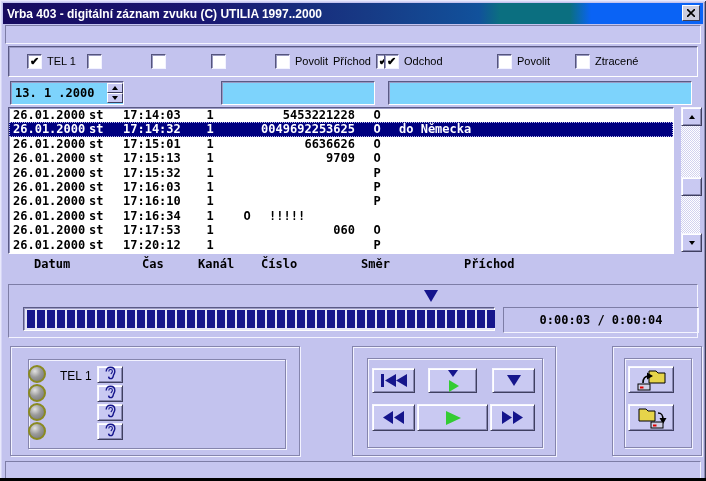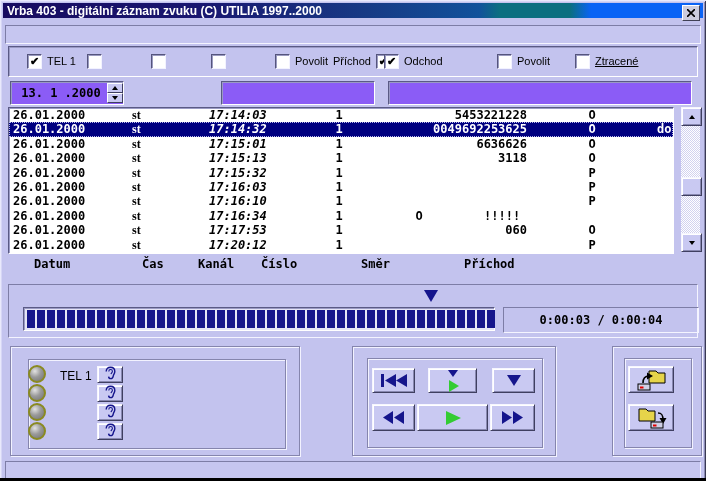--- a/index.html
+++ b/index.html
@@ -15,58 +15,58 @@
   .sunken2{border:1px solid;border-color:#5a5a85 #ffffff #ffffff #5a5a85;
            box-shadow:inset 1px 1px 0 #9a9ac4;}
   .groove{border:1px solid #8585ad;box-shadow:1px 1px 0 #f2f2ff, inset 1px 1px 0 #f2f2ff;}
   .btn3d{
     background:#c9c9f2;border:1px solid;border-color:#f6f6ff #3f3f60 #3f3f60 #f6f6ff;
     box-shadow:inset 1px 1px 0 #ffffff, inset -1px -1px 0 #8888b0;
     display:flex;align-items:center;justify-content:center;cursor:pointer;padding:0;
   }
   
   .titlebar{
-    position:absolute;left:3px;top:3px;width:700px;height:15px;
+    position:absolute;left:3px;top:3px;width:700px;height:21px;
     background:linear-gradient(90deg,#170b60 0%,#191670 28%,#173a85 52%,#11519b 68%,
                #0b6f80 71%,#0b6f80 81%,#0a63f5 84%,#0a63f5 100%);
     display:flex;align-items:center;
   }
   .titlebar .ttext{color:#fff;font-weight:bold;font-size:12px;padding-left:4px;
     letter-spacing:0;white-space:nowrap;}
   .closebtn{position:absolute;right:3px;top:2px;width:16px;height:14px;
     background:#ccccdd;border:1px solid;border-color:#fff #404055 #404055 #fff;
     display:flex;align-items:center;justify-content:center;}
   
   .strip{position:absolute;background:#c6c6f0;}
   .filterpanel{position:absolute;left:8px;top:46px;width:688px;height:29px;}
   .cbitem{position:absolute;top:7px;display:flex;align-items:center;gap:5px;height:14px;}
   .cbbox{width:13px;height:13px;background:#fff;flex:0 0 13px;
     border:1px solid;border-color:#55557d #f2f2ff #f2f2ff #55557d;
     box-shadow:inset 1px 1px 0 #9a9ac0;
     display:flex;align-items:center;justify-content:center;
     font-size:11px;font-weight:bold;line-height:10px;color:#000;}
   
-  .field{position:absolute;top:81px;height:22px;background:#8b5cf6;display:flex;align-items:center;text-align:center;}
+  .field{position:absolute;top:81px;height:22px;background:#7dd3fc;display:flex;align-items:center;}
   .field .ftext{flex:1;overflow:hidden;white-space:pre;padding-left:4px;
     font-family:"DejaVu Sans Mono",monospace;font-size:12px;font-weight:bold;}
   .spin{width:16px;height:20px;display:flex;flex-direction:column;flex:0 0 16px;}
   .spinbtn{flex:1;background:#c9c9f2;border:1px solid;border-color:#fff #3f3f60 #3f3f60 #fff;
     display:flex;align-items:center;justify-content:center;}
   .tri-up{width:0;height:0;border-left:3px solid transparent;border-right:3px solid transparent;
     border-bottom:4px solid #000;}
   .tri-dn{width:0;height:0;border-left:3px solid transparent;border-right:3px solid transparent;
     border-top:4px solid #000;}
   
   .listbox{position:absolute;left:8px;top:107px;width:664px;height:145px;background:#fff;
     font-family:"DejaVu Sans Mono",monospace;font-size:12px;font-weight:bold;overflow:hidden;}
-  .lrow{display:flex;height:14.4px;line-height:14.4px;white-space:pre;color:#000;gap:43px;}
+  .lrow{display:flex;height:14.4px;line-height:14.4px;white-space:pre;color:#000;}
   .lrow.sel{background:#000080;color:#fff;outline:1px dotted #b9b9e8;outline-offset:-1px;}
   .c-date{flex:0 0 76px;padding-left:4px;}
-  .c-day{flex:0 0 34px;font-family:Liberation Serif, serif;}
-  .c-time{flex:0 0 72px;font-style:italic;}
+  .c-day{flex:0 0 34px;}
+  .c-time{flex:0 0 72px;}
   .c-kan{flex:0 0 30px;text-align:center;}
   .c-num{flex:0 0 130px;text-align:right;}
   .c-dir{flex:0 0 44px;text-align:center;}
   .c-note{flex:1;white-space:pre;}
   
   .vscroll{position:absolute;left:681px;top:107px;width:19px;height:145px;
     background:repeating-conic-gradient(#ffffff 0% 25%, #d2d2ef 0% 50%) 0 0/2px 2px;}
   .sbtn{position:absolute;left:0;width:19px;height:17px;}
   .sthumb{position:absolute;left:0;top:70px;width:19px;height:17px;}
   
@@ -133,21 +133,21 @@
         <span class="cbbox">✔</span>
       </span>
       <span class="cbitem" style="left: 375px;">
         <span class="cbbox">✔</span>
         <span>Odchod</span>
       </span>
       <span class="cbitem" style="left: 488px;">
         <span class="cbbox"></span>
         <span>Povolit</span>
       </span>
-      <span class="cbitem" style="left: 566px; text-decoration: underline;">
+      <span class="cbitem" style="left: 566px;">
         <span class="cbbox"></span>
         <span>Ztracené</span>
       </span>
     </div>
 
   <div class="field sunken2" style="left:10px;width:112px;">
     <span class="ftext">13. 1 .2000</span>
     <span class="spin">
       <span class="spinbtn">
           <span class="tri-up"></span>
@@ -161,21 +161,21 @@
     <span class="ftext"></span>
   </div>
   <div class="field sunken2" style="left:388px;width:302px;">
     <span class="ftext"></span>
   </div>
 
   <div class="listbox sunken2" id="listbox">
       <div class="lrow"><span class="c-date">26.01.2000</span><span class="c-day">st</span><span class="c-time">17:14:03</span><span class="c-kan">1</span><span class="c-num">5453221228</span><span class="c-dir">O</span><span class="c-note"></span></div>
       <div class="lrow sel"><span class="c-date">26.01.2000</span><span class="c-day">st</span><span class="c-time">17:14:32</span><span class="c-kan">1</span><span class="c-num">0049692253625</span><span class="c-dir">O</span><span class="c-note">do Německa</span></div>
       <div class="lrow"><span class="c-date">26.01.2000</span><span class="c-day">st</span><span class="c-time">17:15:01</span><span class="c-kan">1</span><span class="c-num">6636626</span><span class="c-dir">O</span><span class="c-note"></span></div>
-      <div class="lrow"><span class="c-date">26.01.2000</span><span class="c-day">st</span><span class="c-time">17:15:13</span><span class="c-kan">1</span><span class="c-num">3118</span><span class="c-dir">O</span><span class="c-note"></span></div>
+      <div class="lrow"><span class="c-date">26.01.2000</span><span class="c-day">st</span><span class="c-time">17:15:13</span><span class="c-kan">1</span><span class="c-num">9709</span><span class="c-dir">O</span><span class="c-note"></span></div>
       <div class="lrow"><span class="c-date">26.01.2000</span><span class="c-day">st</span><span class="c-time">17:15:32</span><span class="c-kan">1</span><span class="c-num"></span><span class="c-dir">P</span><span class="c-note"></span></div>
       <div class="lrow"><span class="c-date">26.01.2000</span><span class="c-day">st</span><span class="c-time">17:16:03</span><span class="c-kan">1</span><span class="c-num"></span><span class="c-dir">P</span></div>
       <div class="lrow"><span class="c-date">26.01.2000</span><span class="c-day">st</span><span class="c-time">17:16:10</span><span class="c-kan">1</span><span class="c-num"></span><span class="c-dir">P</span><span class="c-note"></span></div>
       <div class="lrow"><span class="c-date">26.01.2000</span><span class="c-day">st</span><span class="c-time">17:16:34</span><span class="c-kan">1</span><span class="c-dir">O</span><span class="c-note">!!!!!</span></div>
       <div class="lrow"><span class="c-date">26.01.2000</span><span class="c-day">st</span><span class="c-time">17:17:53</span><span class="c-kan">1</span><span class="c-num">060</span><span class="c-dir">O</span><span class="c-note"></span></div>
       <div class="lrow"><span class="c-date">26.01.2000</span><span class="c-day">st</span><span class="c-time">17:20:12</span><span class="c-kan">1</span><span class="c-num"></span><span class="c-dir">P</span><span class="c-note"></span></div>
     </div>
 
   <div class="vscroll">
     <div class="sbtn btn3d" style="top:0;">

